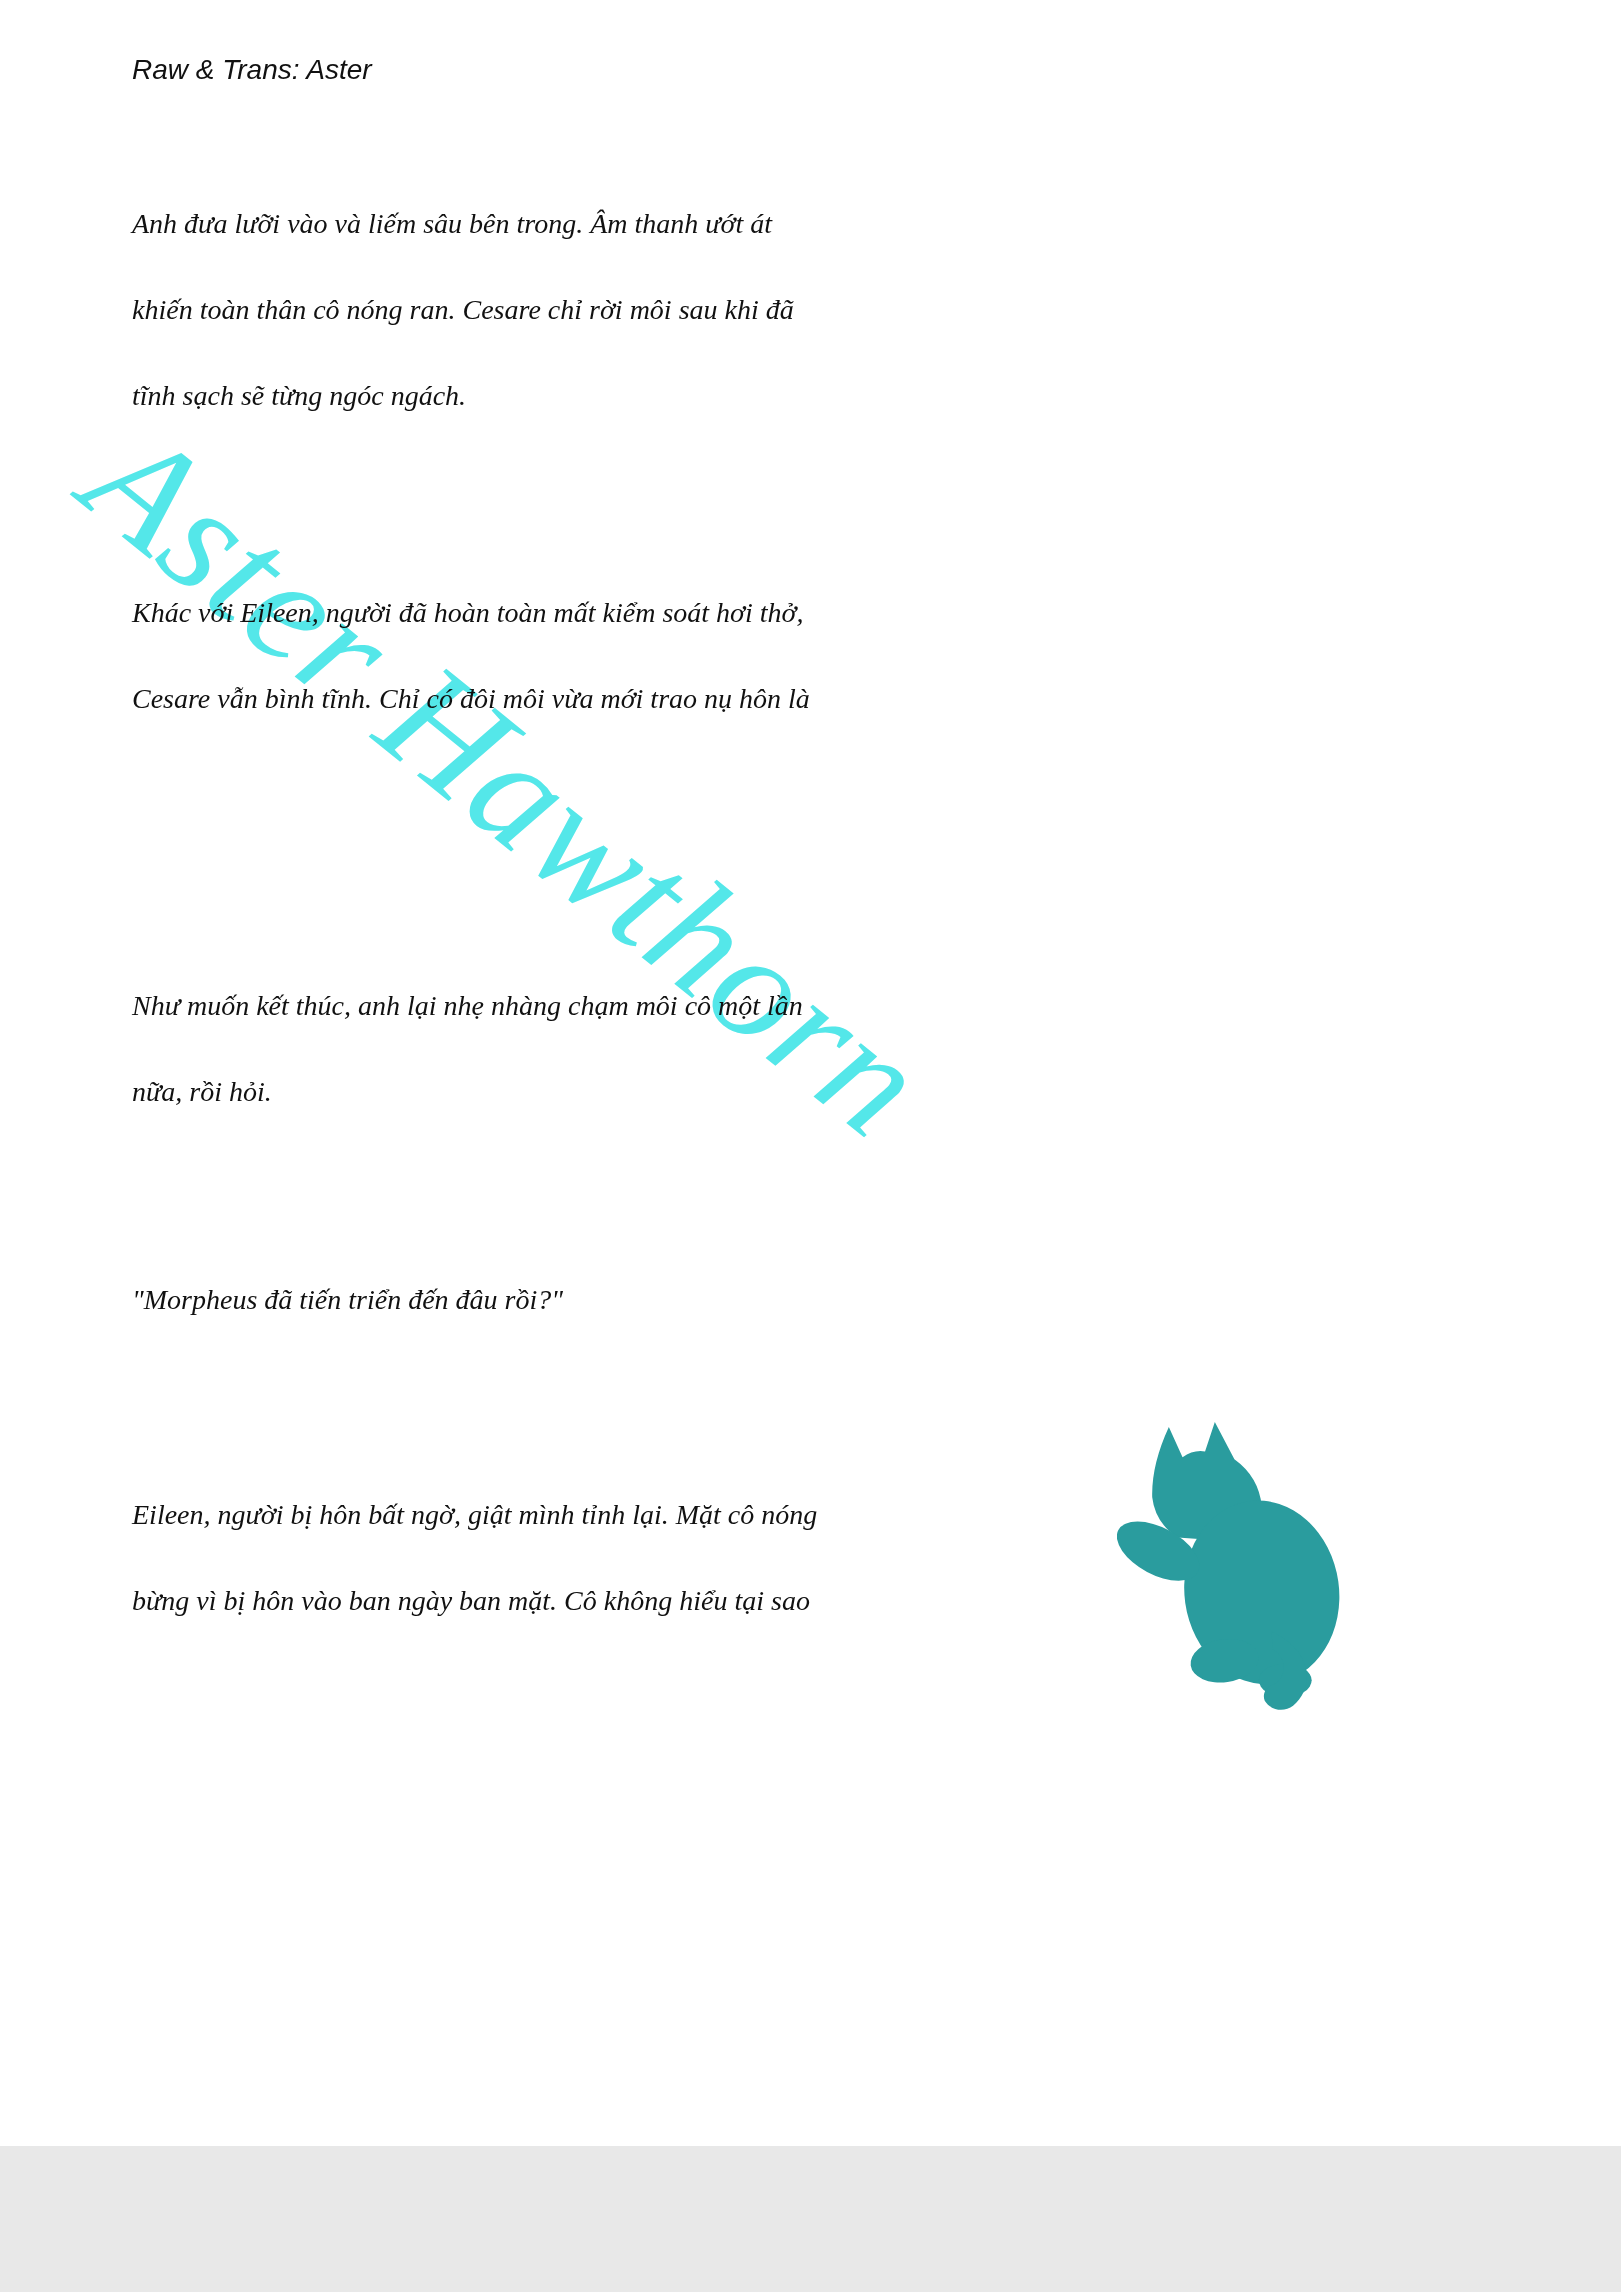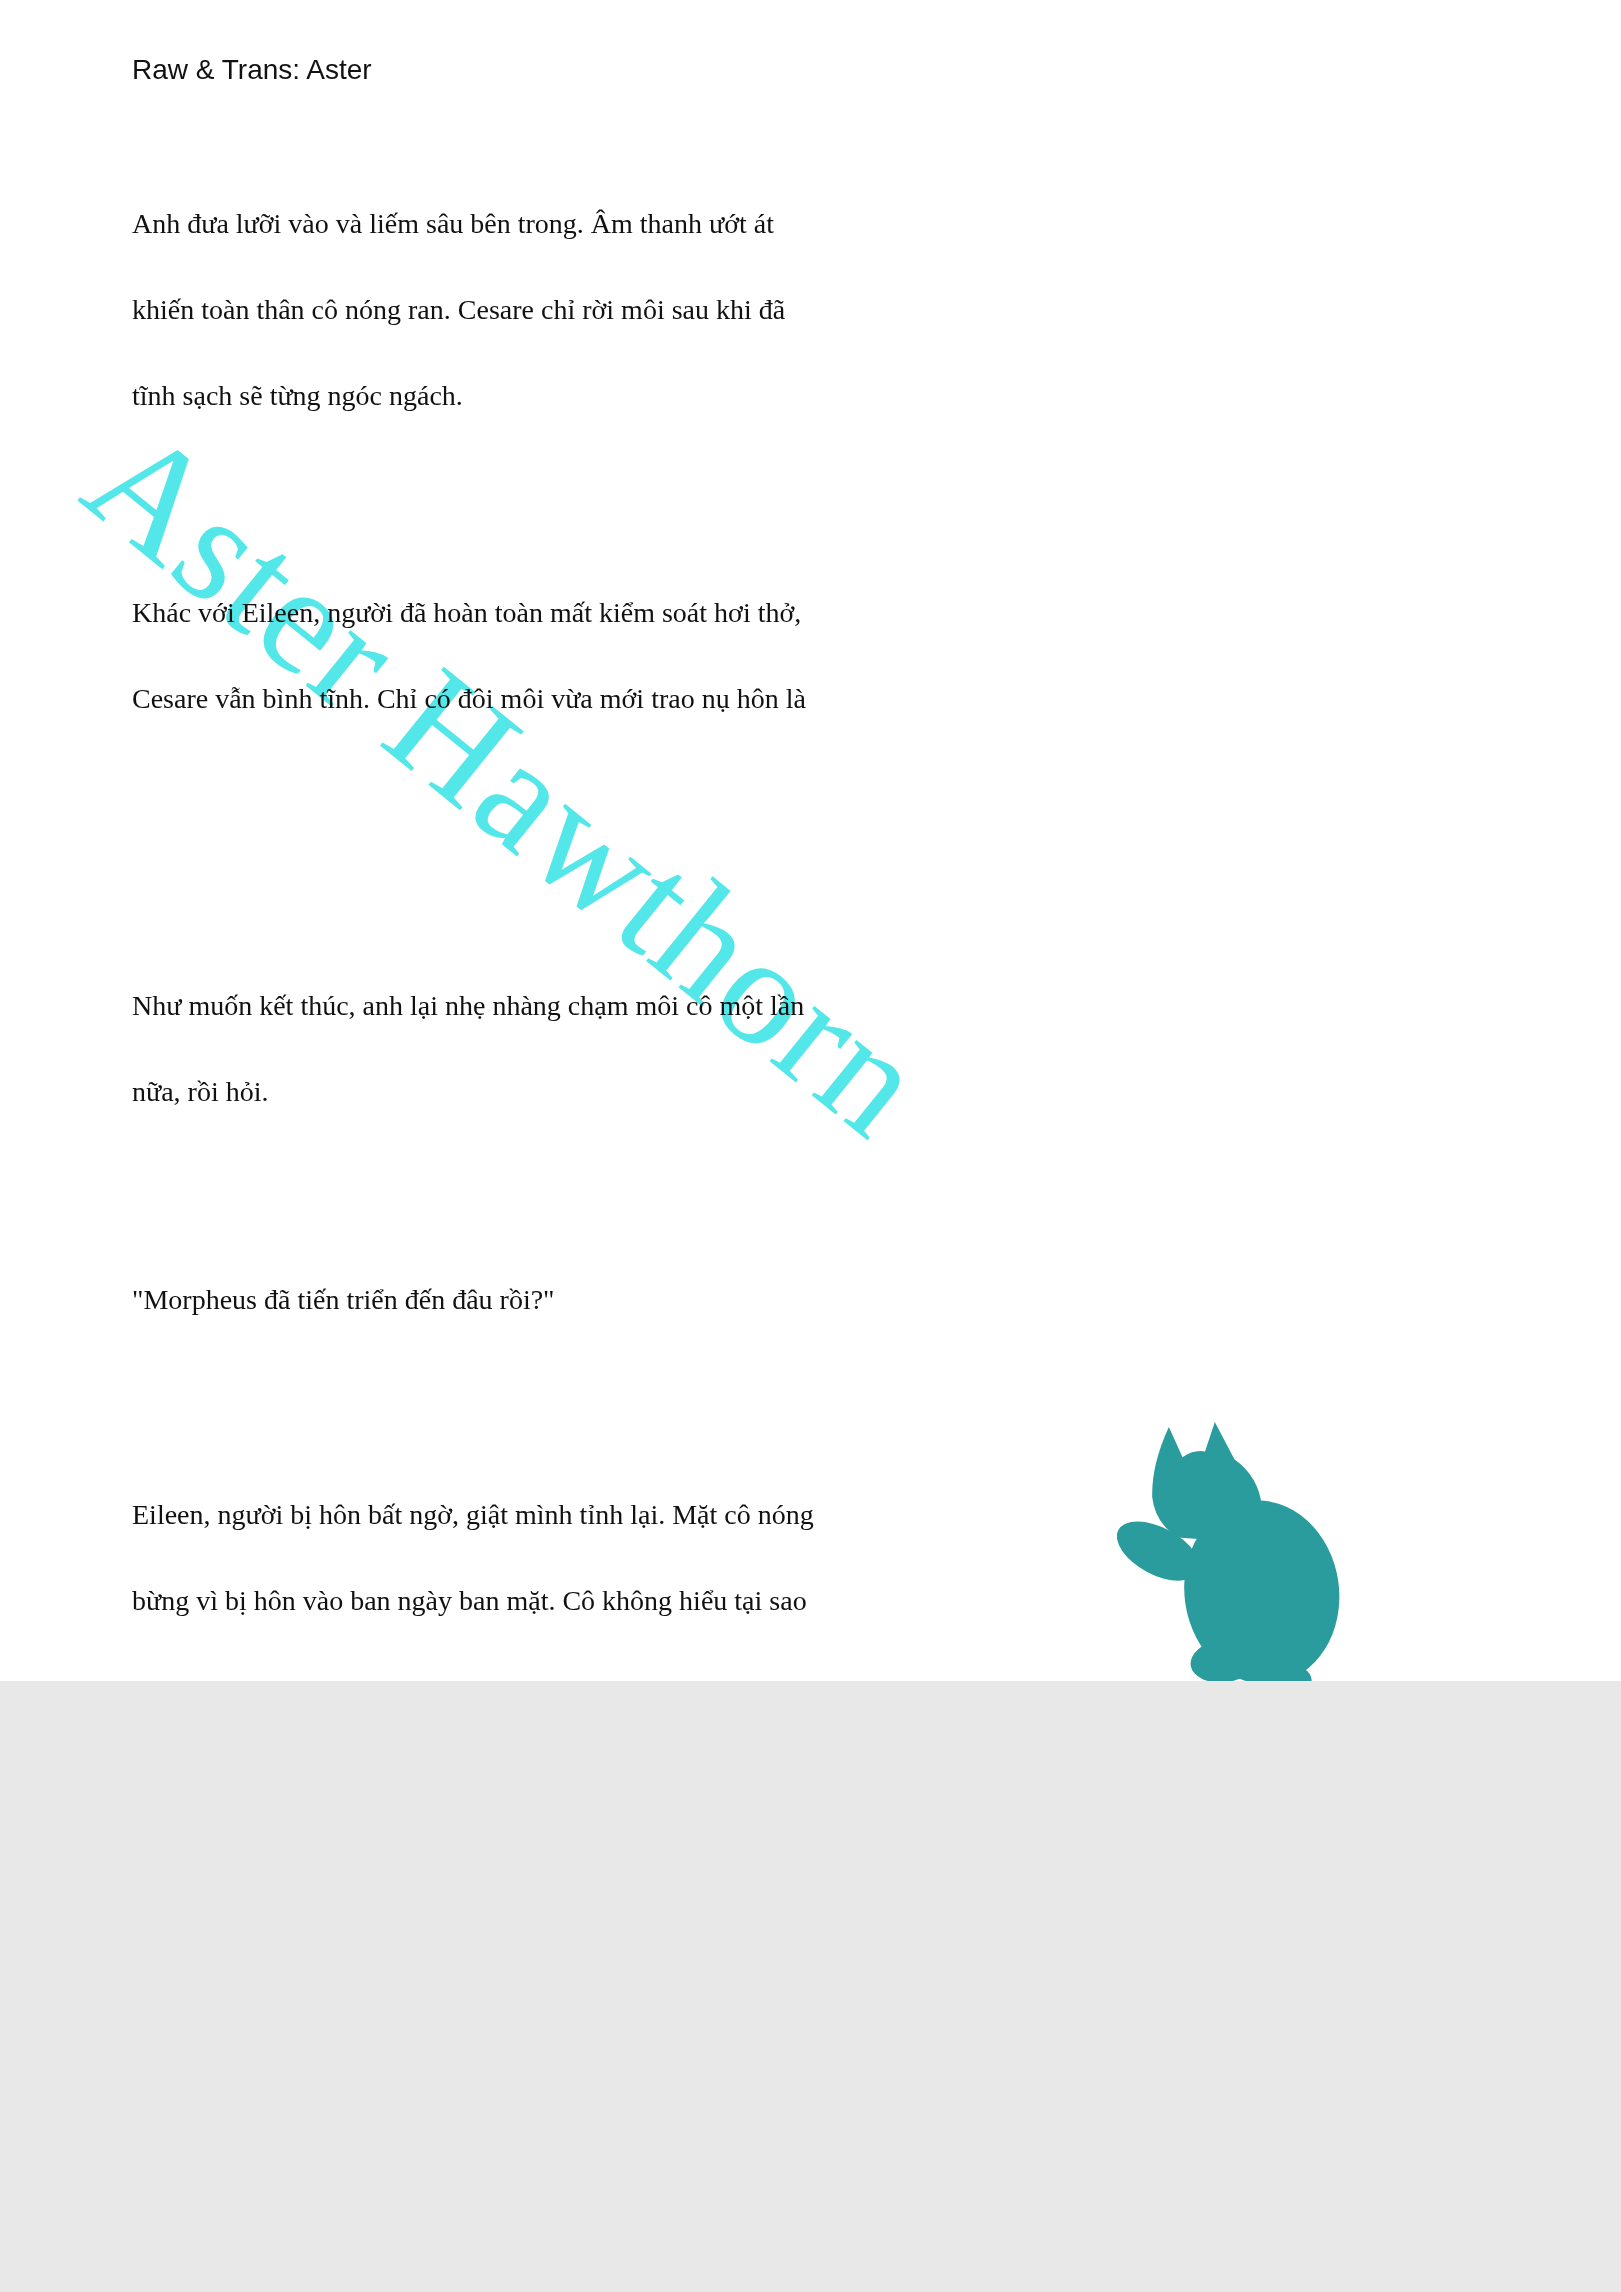--- a/index.html
+++ b/index.html
@@ -1,21 +1,22 @@
 <!DOCTYPE html>
 <html style="--page-bg: #ffffff; --text-color: #111111; --wm-color: #54e7e9; --cat-color: #2a9c9e;"><head>
 <meta charset="utf-8">
 <style>
   html,body{margin:0;padding:0;background:#e8e8e8;}
   .page{
     position:relative;
-    width:1621px;height:1681px;
+    width:1621px;height:2146px;
     background:var(--page-bg,#ffffff);
     overflow:hidden;
     font-family:"Liberation Serif", serif;
+    font-style:italic;
   }
   .header-line{
     position:absolute;left:132px;top:54px;
     font-family:"Liberation Sans", sans-serif;
     font-size:28px;color:var(--text-color,#111);
     z-index:3;white-space:nowrap;
   }
   .watermark{
     position:absolute;left:165px;top:390px;
     font-family:"Liberation Serif", serif;

